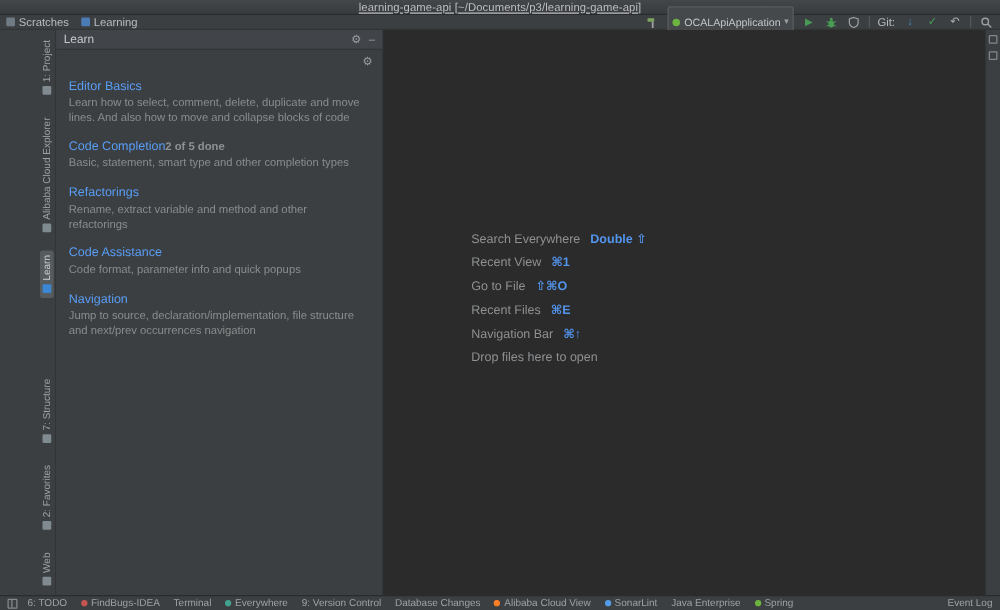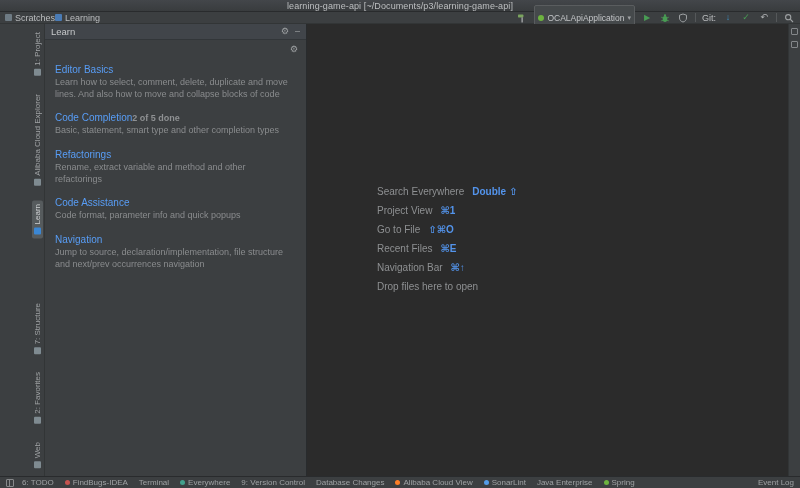--- a/index.html
+++ b/index.html
@@ -4,26 +4,26 @@
 <style>
   * { margin:0; padding:0; box-sizing:border-box; }
   html,body { width:800px; height:488px; overflow:hidden;
     font-family:"Liberation Sans","DejaVu Sans",sans-serif;
     background:#2b2b2b; -webkit-font-smoothing:antialiased; }
   .window { width:800px; height:488px; display:flex; flex-direction:column; background:#3c3f41; }
 
   
   .titlebar { height:12px; flex:0 0 12px; background:linear-gradient(#43464a,#393c3e);
     border-bottom:1px solid #292b2d; display:flex; align-items:center; justify-content:center; }
-  .titlebar .title { font-size:9px; color:#bdbfc1; letter-spacing:.1px; }
+  .titlebar .title { font-size:9px; color:#bdbfc1; letter-spacing:.1px;text-decoration:underline; }
 
   
   .toolbar { height:12px; flex:0 0 12px; background:#3c3f41; border-bottom:1px solid #323536;
     display:flex; align-items:center; padding:0 5px; font-size:9px; color:#bbbdbf; }
-  .crumbs { display:flex; align-items:center; }
+  .crumbs { display:flex; align-items:center; gap:10px; }
   .crumb { display:flex; align-items:center; gap:3px; cursor:default; }
   .crumb-icon { width:7px; height:7px; border-radius:1px; display:inline-block; }
   .crumb-icon.scratch { background:#6e7b84; }
   .crumb-icon.learning { background:#4a7bb5; }
   .toolbar-right { margin-left:auto; display:flex; align-items:center; gap:6px; }
   .tb-btn { display:inline-flex; align-items:center; justify-content:center; width:12px; height:11px; cursor:pointer; }
   .run-glyph { color:#499c54; font-size:8px; line-height:1; }
   .git-label { color:#bbbdbf; }
   .sep { width:1px; height:9px; background:#55585a; }
   .run-config { display:flex; align-items:center; gap:3px; height:11px; padding:12px 3px;
@@ -237,21 +237,21 @@
 
       </div>
     </div>
 
     <div class="editor">
       <div class="shortcuts">
         <div class="sc-row">
           <span class="sc-label">Search Everywhere</span><span class="sc-keys">Double ⇧</span>
         </div>
         <div class="sc-row">
-          <span class="sc-label">Project View</span><span class="sc-keys">⌘1</span>
+          <span class="sc-label">Recent View</span><span class="sc-keys">⌘1</span>
         </div>
         <div class="sc-row">
           <span class="sc-label">Go to File</span><span class="sc-keys">⇧⌘O</span>
         </div>
         <div class="sc-row">
           <span class="sc-label">Recent Files</span><span class="sc-keys">⌘E</span>
         </div>
         <div class="sc-row">
           <span class="sc-label">Navigation Bar</span><span class="sc-keys">⌘↑</span>
         </div>

